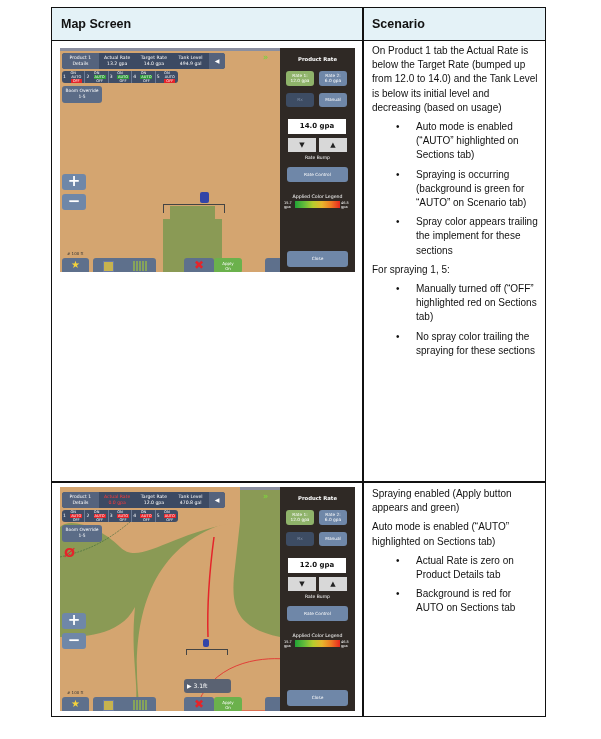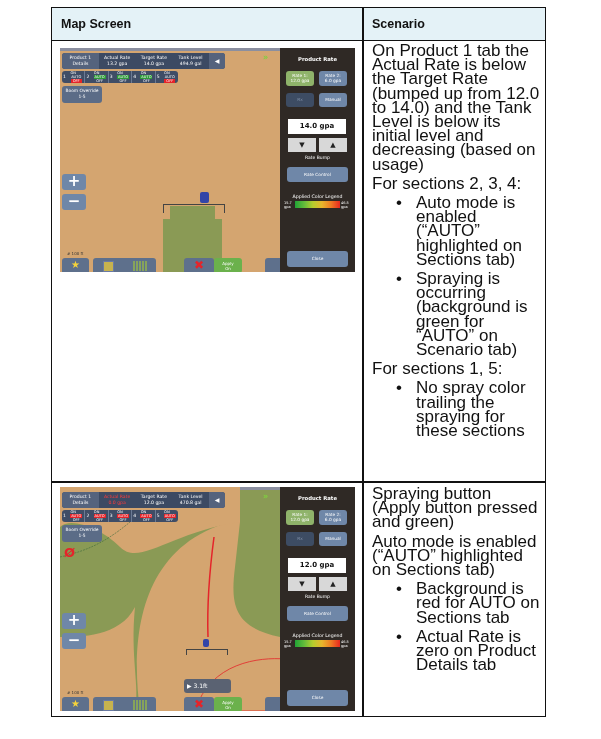--- a/index.html
+++ b/index.html
@@ -2,21 +2,21 @@
 <html><head>
 <meta charset="utf-8">
 <style>
   html,body{margin:0;padding:0;background:#fff;}
   body{width:601px;height:739px;position:relative;overflow:hidden;font-family:"Liberation Sans",sans-serif;}
   .tbl{position:absolute;left:51px;top:7px;width:495px;height:710px;border:1.5px solid #111;box-sizing:border-box;}
   .hdr{position:absolute;left:0;top:0;width:100%;height:33px;background:#e4f2f7;border-bottom:1.5px solid #111;box-sizing:border-box;}
   .hdr span{position:absolute;top:9px;font-weight:bold;font-size:12.5px;color:#111;}
   .vline{position:absolute;left:310px;top:0;width:1.5px;height:100%;background:#111;}
   .hline{position:absolute;left:0;top:473px;width:100%;height:1.5px;background:#111;}
-  .scen{position:absolute;left:320px;width:168px;font-size:17px;line-height:14.2px;color:#111;}
+  .scen{position:absolute;left:320px;width:168px;font-size:10px;line-height:14.2px;color:#111;}
   .scen p{margin:0 0 5px 0;}
   .scen ul{margin:0 0 5px 0;padding:0;list-style:none;}
   .scen li{position:relative;padding-left:44px;margin-bottom:5px;}
   .scen li:before{content:"\2022";position:absolute;left:24px;top:0;}
   
   .map{position:absolute;width:295px;height:224px;overflow:hidden;background:#d4a570;font-family:"DejaVu Sans",sans-serif;}
   .topstrip{position:absolute;left:0;top:0;width:230px;height:3px;background:#8b8fa0;}
   .pbar{position:absolute;left:2px;top:5px;width:163px;height:16px;background:#3c4a63;border-radius:3px;display:flex;color:#fff;font-size:4.6px;}
   .pbar .cell{flex:1;text-align:center;padding-top:2px;line-height:5.5px;}
   .pbar .cell.first{background:#55637d;border-radius:3px 0 0 3px;}
@@ -134,27 +134,28 @@
       <div class="legend-lo" style="left:4px;white-space:pre-line;">15.7
 gpa</div>
       <div class="legend-hi" style="left:61px;white-space:pre-line;">46.5
 gpa</div>
       <div class="pbtn" style="left:7px;top:203px;width:61px;height:16px;background:#6f87a8;line-height:16px;">Close</div>
     </div>
   </div>
 
   <div class="scen" style="top:36px;">
     <p>On Product 1 tab the Actual Rate is below the Target Rate (bumped up from 12.0 to 14.0) and the Tank Level is below its initial level and decreasing (based on usage)</p>
-    <p>For sections 2, 3, 4:</p>
     <ul>
       <li>Auto mode is enabled (“AUTO” highlighted on Sections tab)</li>
       <li>Spraying is occurring (background is green for “AUTO” on Scenario tab)</li>
+      <li>Spray color appears trailing the implement for these sections</li>
     </ul>
-    <p>For sections 1, 5:</p>
+    <p>For spraying 1, 5:</p>
     <ul>
+      <li>Manually turned off (“OFF” highlighted red on Sections tab)</li>
       <li>No spray color trailing the spraying for these sections</li>
     </ul>
   </div>
 
   <div class="map" style="left:8px;top:479px;background:#8a9a55;">
     <div class="topstrip"></div>
     <svg style="position:absolute;left:0;top:0;" width="295" height="224">
       <path d="M80 224 C 70 150 80 60 170 35 L 180 35 L 175 80 C 170 120 175 140 220 150 L 220 224 Z" fill="#d4a570"></path>
       <path d="M0 0 L 180 0 L 180 35 C 110 45 80 80 60 60 C 40 40 10 30 0 40 Z" fill="#d4a570"></path>
       <path d="M0 150 C 20 150 60 150 75 120 C 70 170 80 200 75 224 L0 224Z" fill="#d4a570"></path>
@@ -237,20 +238,20 @@
       <div class="legend-bar"></div>
       <div class="legend-lo" style="left:4px;white-space:pre-line;">15.7
 gpa</div>
       <div class="legend-hi" style="left:61px;white-space:pre-line;">46.5
 gpa</div>
       <div class="pbtn" style="left:7px;top:203px;width:61px;height:16px;background:#6f87a8;line-height:16px;">Close</div>
     </div>
   </div>
 
   <div class="scen" style="top:479px;">
-    <p>Spraying button (Apply button pressed and green)</p>
+    <p>Spraying enabled (Apply button appears and green)</p>
     <p>Auto mode is enabled (“AUTO” highlighted on Sections tab)</p>
     <ul>
+      <li>Actual Rate is zero on Product Details tab</li>
       <li>Background is red for AUTO on Sections tab</li>
-      <li>Actual Rate is zero on Product Details tab</li>
     </ul>
   </div>
 </div>
 
 </body></html>

